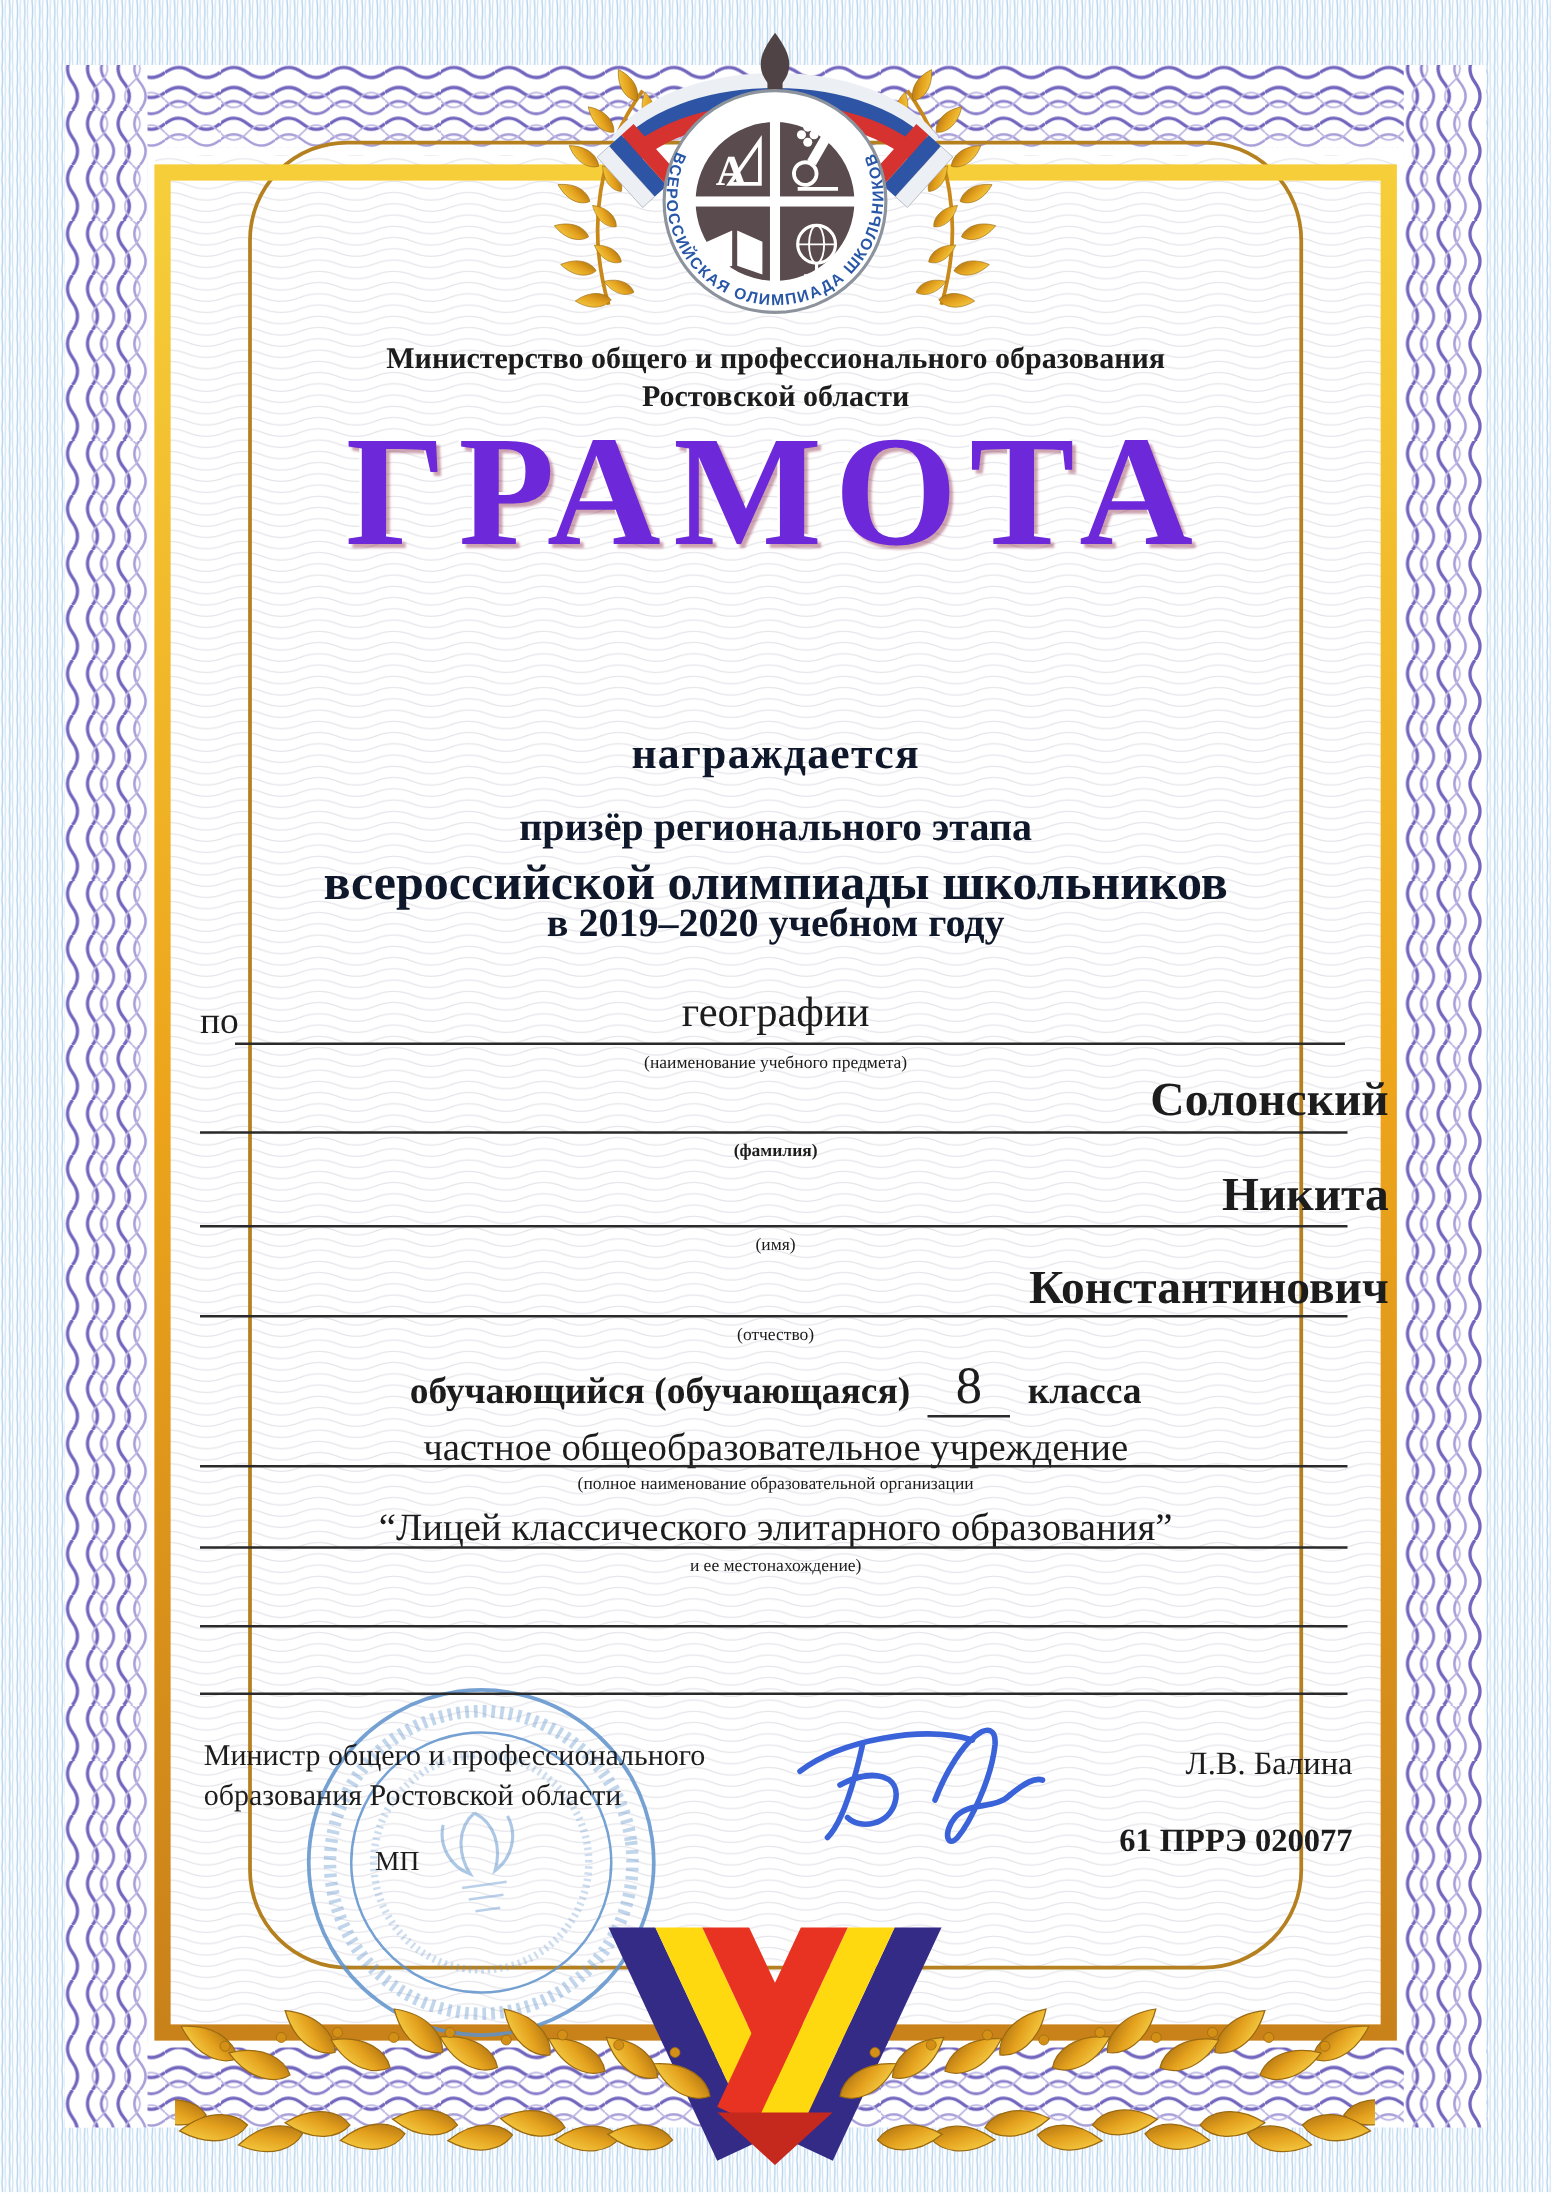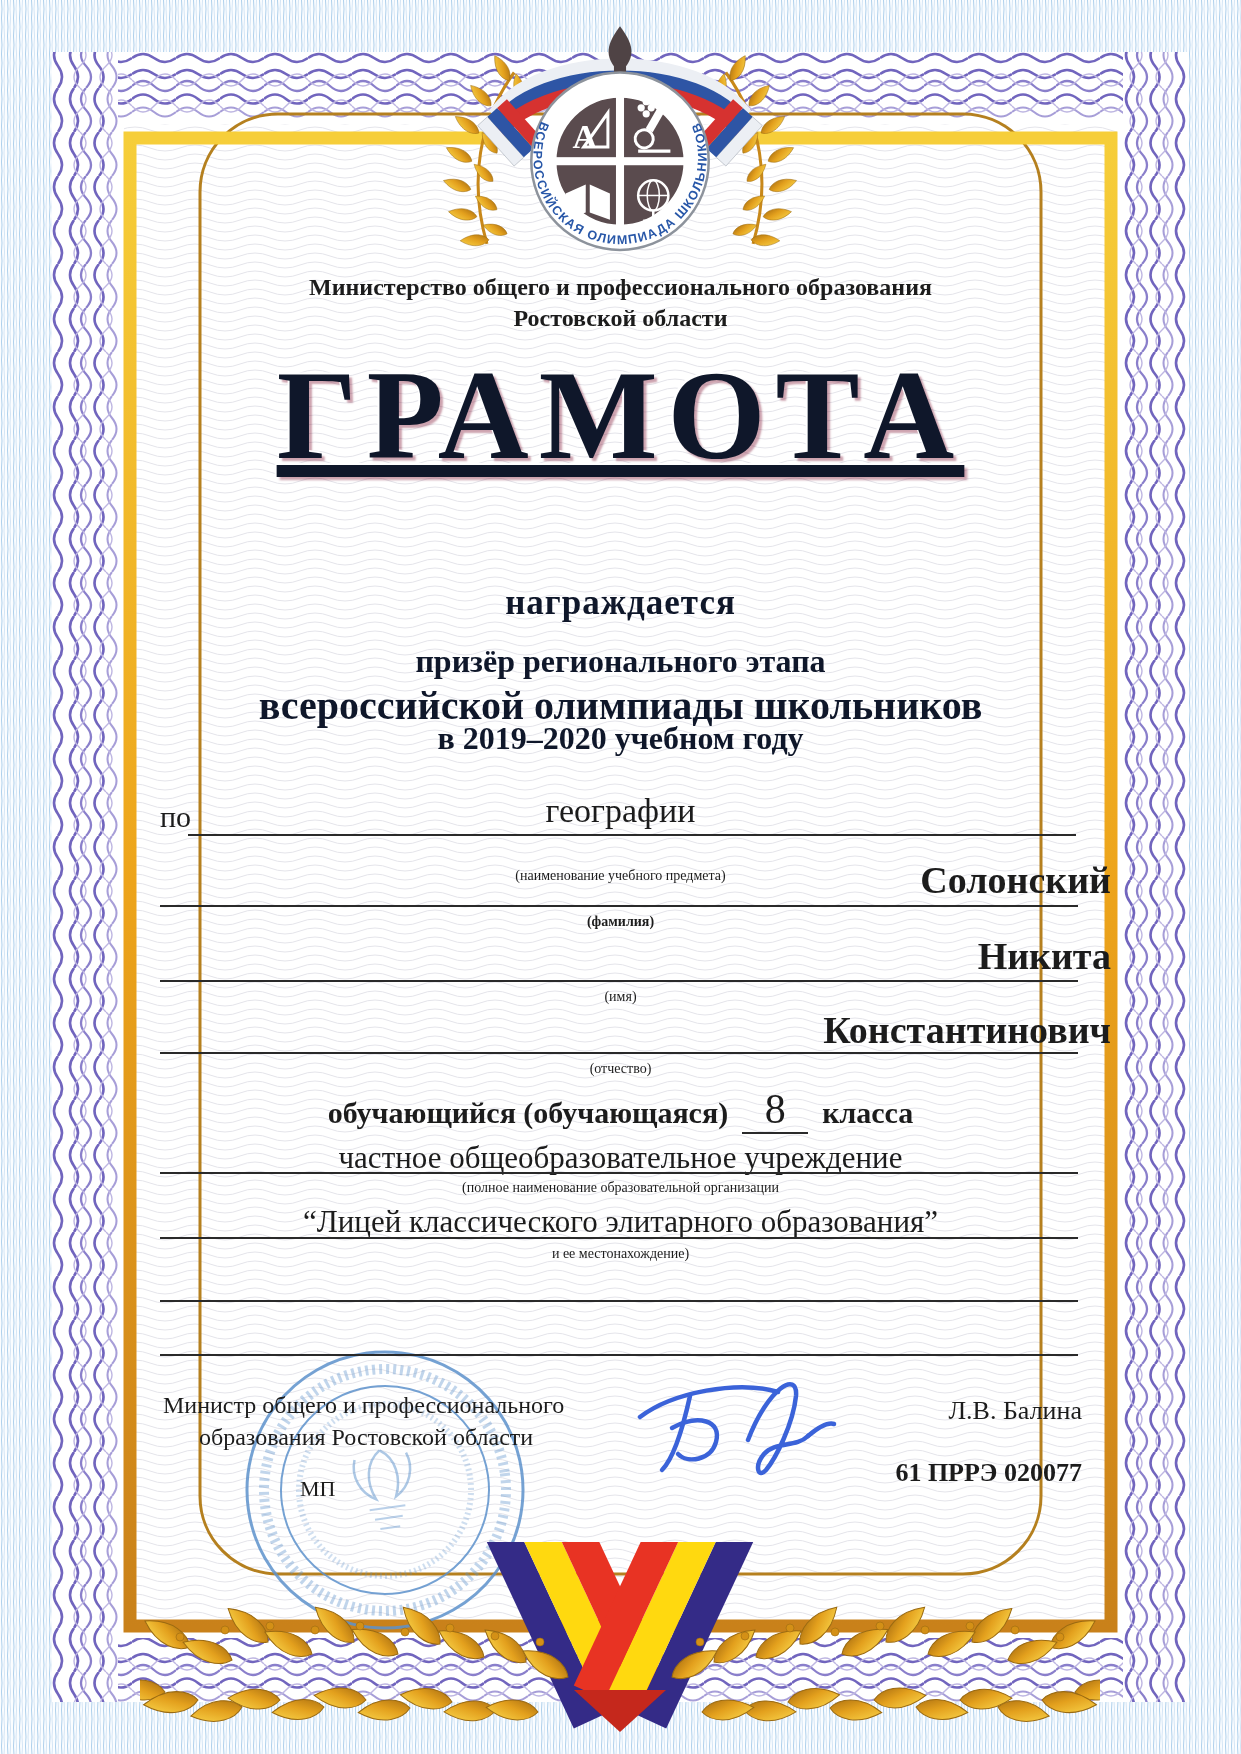--- a/index.html
+++ b/index.html
@@ -2,22 +2,22 @@
 <html><head>
 <meta charset="utf-8">
 <style>
   html,body{margin:0;padding:0;background:#ffffff;}
   #page{position:relative;width:1241px;height:1754px;background:#fdfdfd;overflow:hidden;
         font-family:"Liberation Serif",serif;color:#1c1c1c;}
   .abs{position:absolute;}
   .ctr{left:130px;width:981px;text-align:center;}
   svg{display:block;}
   .ministry{top:272px;font-size:24px;font-weight:700;line-height:31px;z-index:3;}
-  .title{top:344px;font-size:126px;font-weight:700;letter-spacing:10px;color:#0f172a;line-height:1.15;
-         text-shadow:-2px -2px 0 rgba(255,255,255,.95), 3px 3px 2px rgba(130,25,55,.4);z-index:3;text-decoration:underline;}
+  .title{top:322px;font-size:126px;font-weight:700;letter-spacing:10px;color:#6d28d9;line-height:1.15;
+         text-shadow:-2px -2px 0 rgba(255,255,255,.95), 3px 3px 2px rgba(130,25,55,.4);z-index:3;}
   .red{color:#0f172a;font-weight:700;z-index:3;}
   .awarded{top:583px;font-size:35px;letter-spacing:1px;}
   .al1{top:643px;font-size:32px;}
   .al2{top:682px;font-size:40px;}
   .al3{top:720px;font-size:32px;}
   .fieldval{font-size:34px;z-index:3;}
   .nameval{font-size:38px;font-weight:700;z-index:3;text-align:right;}
   .caption{font-size:14px;z-index:3;}
   .uline{position:absolute;height:2px;background:#2a2a2a;z-index:3;}
   .prefix-po{left:160px;top:800px;font-size:30px;z-index:3;}
@@ -169,21 +169,21 @@
   <div class="abs ctr title">ГРАМОТА</div>
 
   <div class="abs ctr red awarded">награждается</div>
   <div class="abs ctr red al1">призёр регионального этапа</div>
   <div class="abs ctr red al2">всероссийской олимпиады школьников</div>
   <div class="abs ctr red al3">в 2019–2020 учебном году</div>
 
   <span class="abs prefix-po">по</span>
   <div class="abs ctr fieldval" style="top:792px;">географии</div>
   <div class="uline" style="top:834px;left:188px;width:888px;"></div>
-  <div class="abs ctr caption" style="top:843px;margin-top:25px;">(наименование учебного предмета)</div>
+  <div class="abs ctr caption" style="top:843px;">(наименование учебного предмета)</div>
 
   <div class="abs ctr nameval" style="top:858px;">Солонский</div>
   <div class="uline" style="top:905px;left:160px;width:918px;"></div>
   <div class="abs ctr caption" style="top:914px;font-weight:bold;">(фамилия)</div>
 
   <div class="abs ctr nameval" style="top:934px;">Никита</div>
   <div class="uline" style="top:980px;left:160px;width:918px;"></div>
   <div class="abs ctr caption" style="top:989px;">(имя)</div>
 
   <div class="abs ctr nameval" style="top:1008px;">Константинович</div>
@@ -212,21 +212,21 @@
       <circle cx="150" cy="150" r="138" stroke-width="3"></circle>
       <circle cx="150" cy="150" r="104" stroke-width="2"></circle>
       <circle cx="150" cy="150" r="121" stroke-width="10" stroke-dasharray="3 4" opacity="0.45"></circle>
       <circle cx="150" cy="150" r="86" stroke-width="6" stroke-dasharray="2 3" opacity="0.35"></circle>
       <path d="M150,110 C165,120 168,140 160,158 C175,150 182,132 176,116 M150,110 C135,120 132,140 140,158 C125,150 118,132 124,116" stroke-width="2.5" opacity="0.6"></path>
       <path d="M132,168 L168,168 M136,178 L164,178 M140,188 L160,188" stroke-width="2" opacity="0.5"></path>
     </g>
   </svg>
 
   <div class="abs signer" style="top:1392px;">Министр общего и профессионального</div>
-  <div class="abs signer" style="top:1424px;margin-left:36px;">образования Ростовской области</div>
+  <div class="abs signer" style="top:1424px;">образования Ростовской области</div>
   <div class="abs mp">МП</div>
 
   <svg class="abs" style="left:628px;top:1362px;z-index:4;" width="250" height="130" viewBox="0 0 250 130">
     <g stroke="#3b63d9" stroke-width="4.5" fill="none" stroke-linecap="round">
       <path d="M12,55 C45,30 110,18 150,30"></path>
       <path d="M62,34 C54,70 44,98 34,108"></path>
       <path d="M44,66 C70,52 94,58 88,80 C83,98 60,102 50,92"></path>
       <path d="M120,78 C140,26 170,8 168,34 C165,62 148,96 138,108 C130,117 126,104 136,92 C147,79 168,86 180,74"></path>
       <path d="M180,74 C192,64 200,60 206,62"></path>
     </g>

